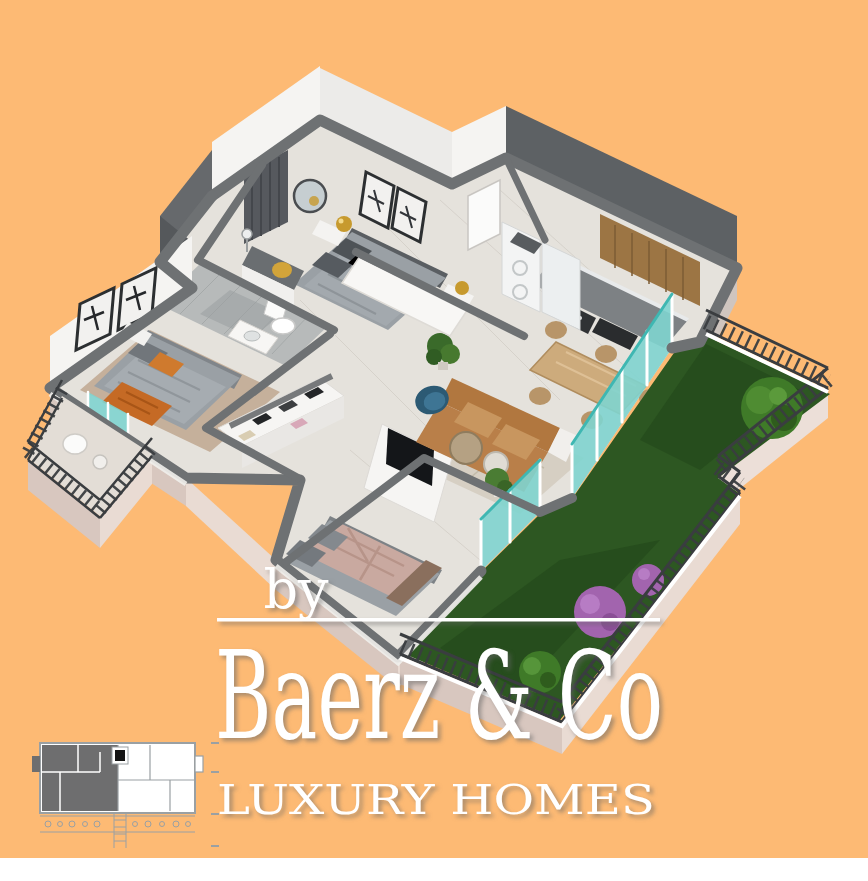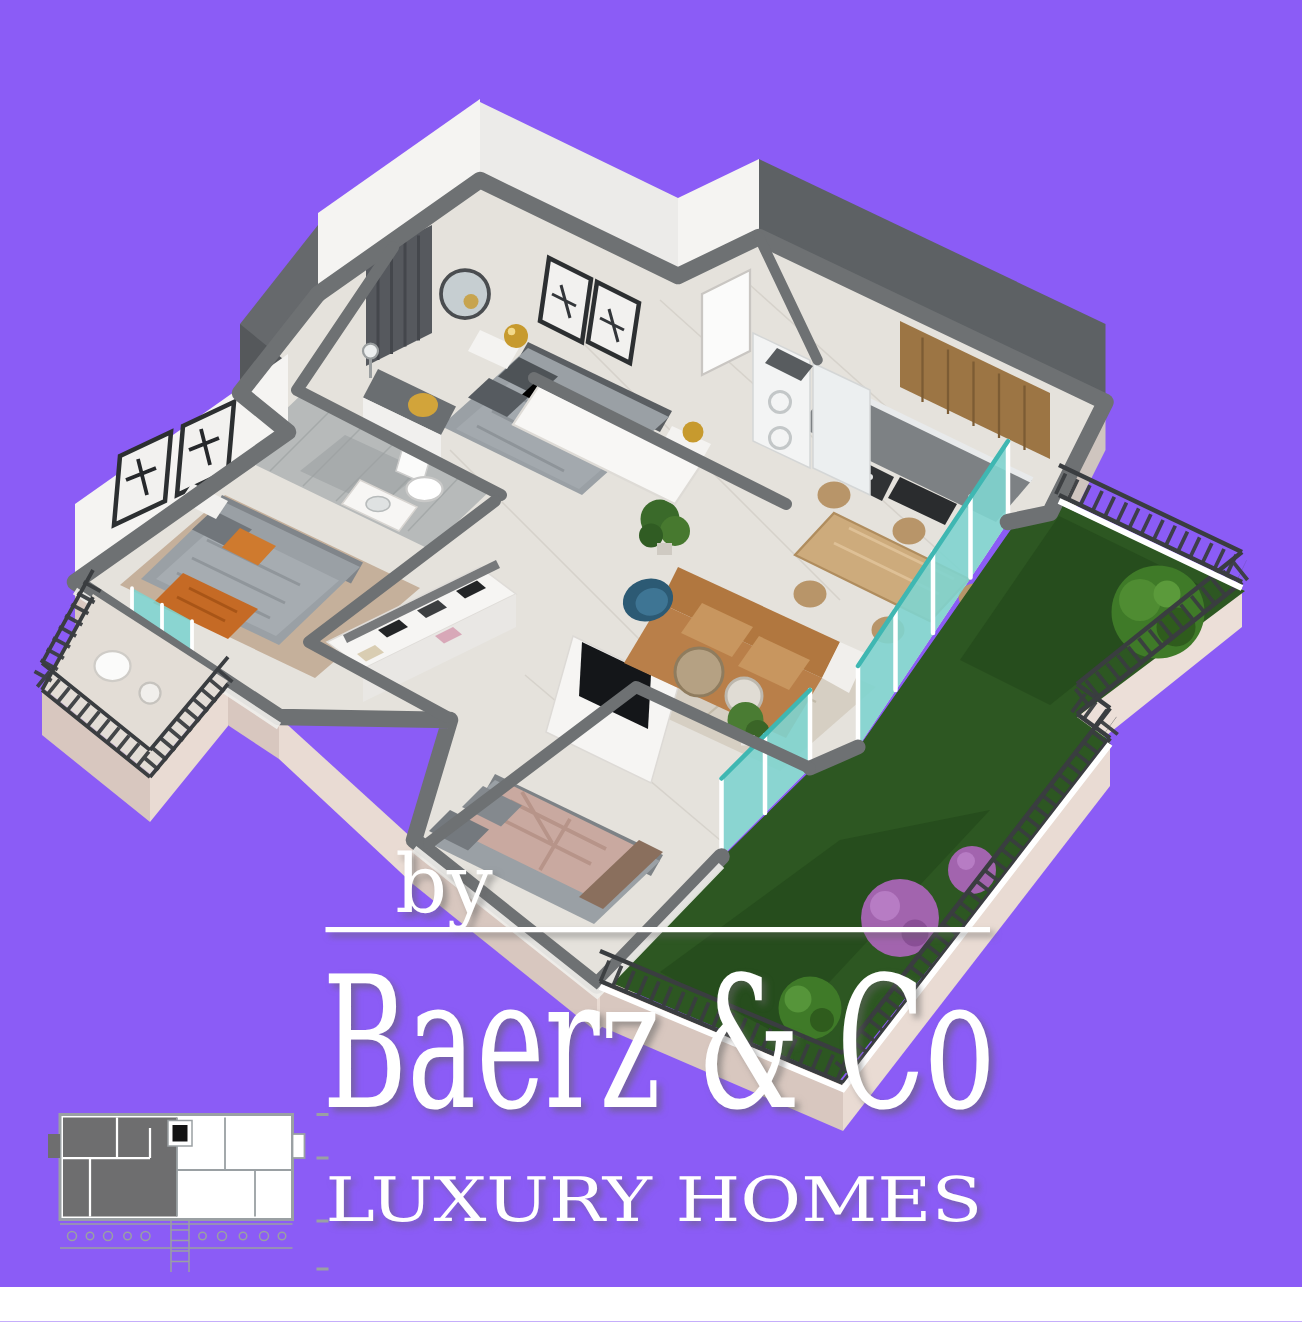--- a/index.html
+++ b/index.html
@@ -1,16 +1,16 @@
 <!DOCTYPE html>
 <html><head>
 <meta charset="utf-8">
 <style>
   html,body{margin:0;padding:0;background:#ffffff;}
-  .page{position:relative;width:868px;height:858px;background:#8b5cf6;overflow:hidden;
+  .page{position:relative;width:868px;height:858px;background:#fdba74;overflow:hidden;
         font-family:"DejaVu Serif","Liberation Serif",serif;}
   svg{display:block}
   .wm{filter:drop-shadow(3px 3px 2px rgba(100,100,100,.55));}
   text{user-select:none}
 </style>
 </head>
 <body>
 
 <div class="page">
 <svg width="868" height="881" viewBox="0 0 868 881">

